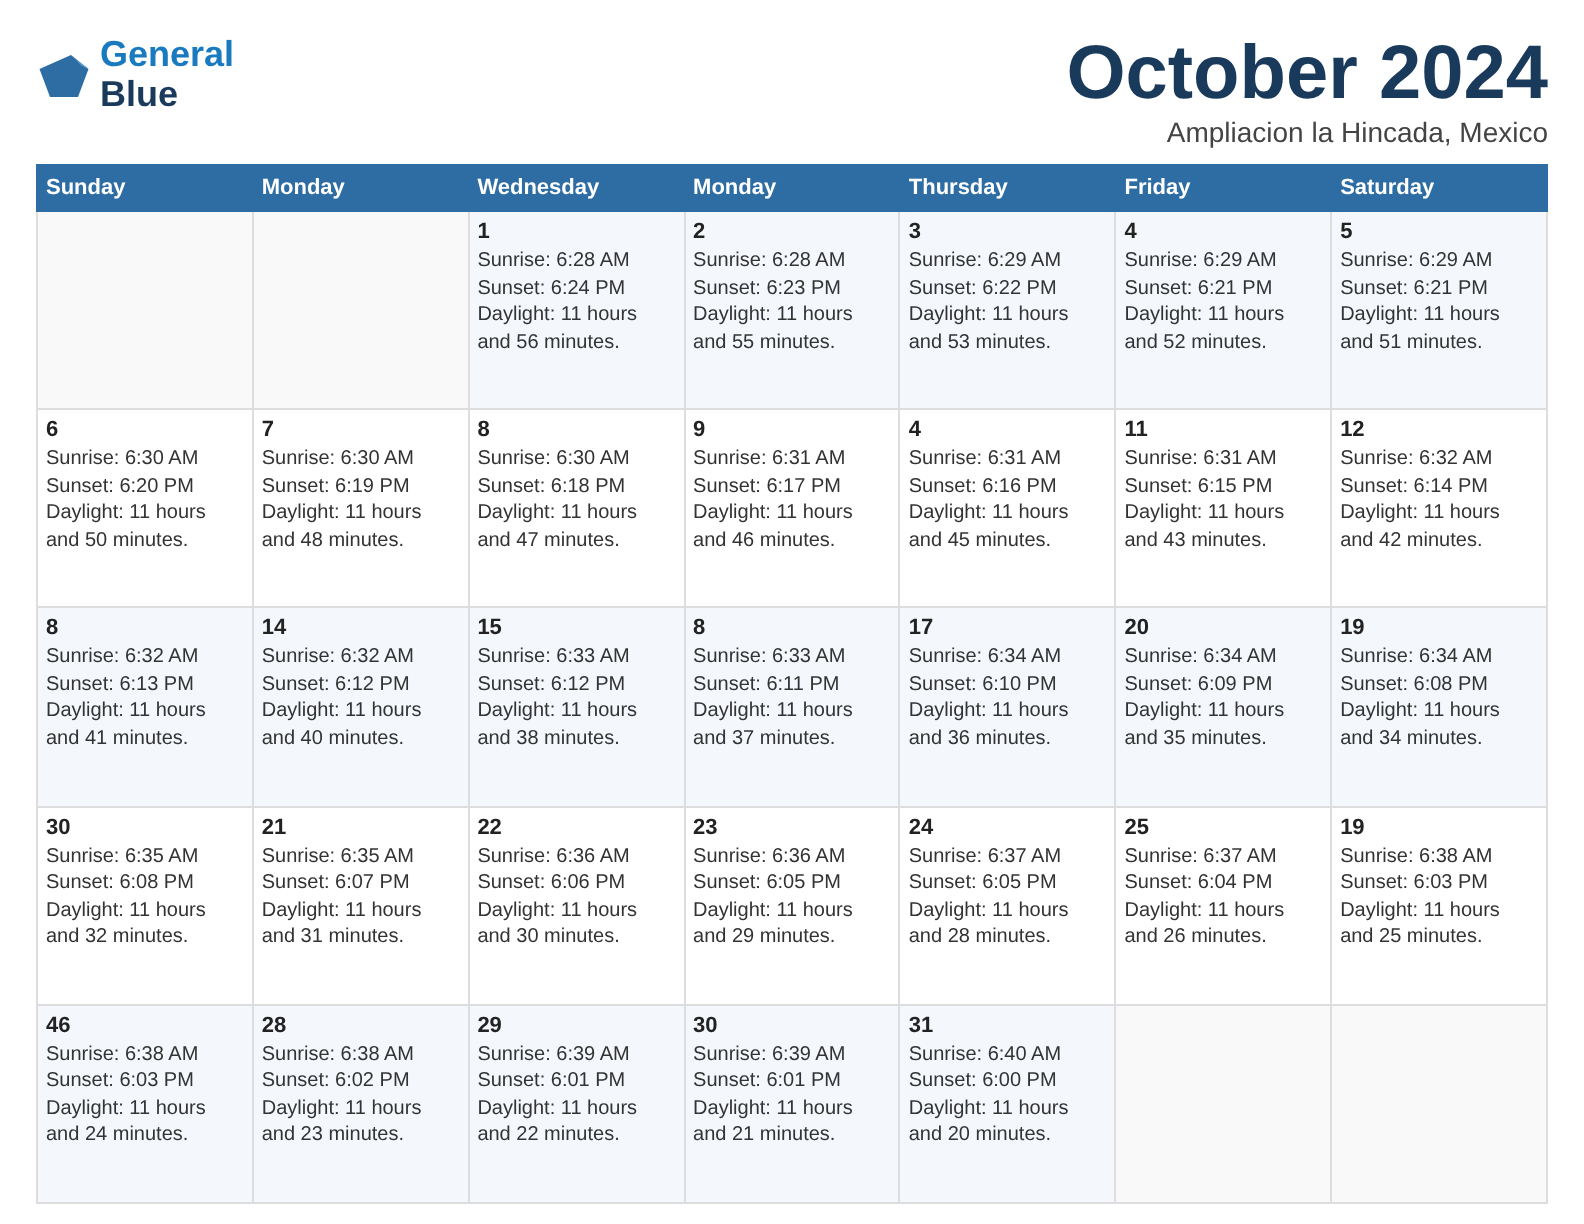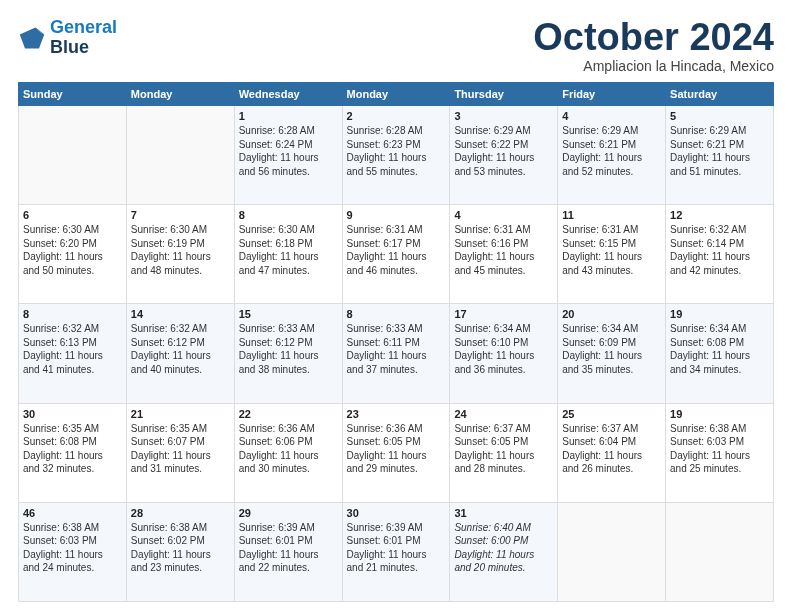--- a/index.html
+++ b/index.html
@@ -354,21 +354,21 @@
           </td>
           <td>
             <span class="day-num">30</span>
             <div class="day-info" style="white-space: pre-line;">Sunrise: 6:39 AM
 Sunset: 6:01 PM
 Daylight: 11 hours
 and 21 minutes.</div>
           </td>
           <td>
             <span class="day-num">31</span>
-            <div class="day-info" style="white-space: pre-line; font-style: italic;">Sunrise: 6:40 AM
+            <div class="day-info" style="white-space: pre-line;">Sunrise: 6:40 AM
 Sunset: 6:00 PM
 Daylight: 11 hours
 and 20 minutes.</div>
           </td>
           <td class="empty-cell"></td>
           <td class="empty-cell"></td>
         </tr>
       </tbody>
   </table>
 </div>

